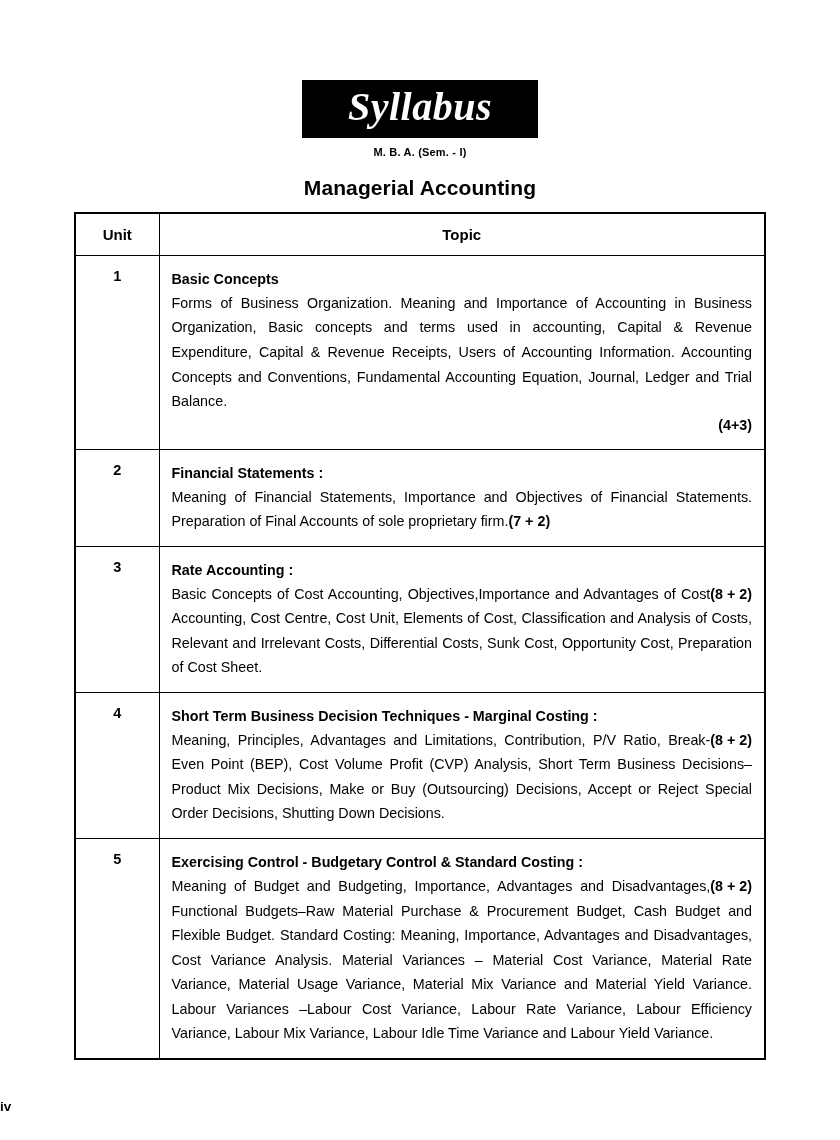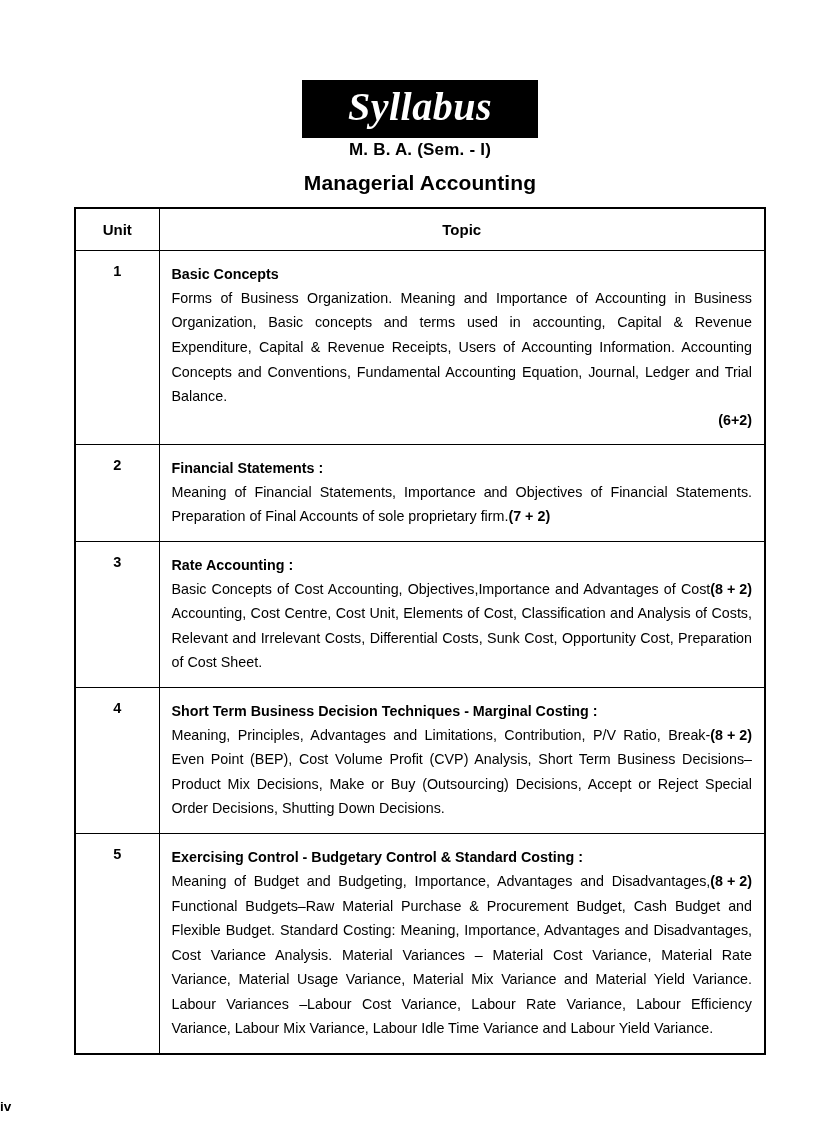--- a/index.html
+++ b/index.html
@@ -36,30 +36,30 @@
     font-family: "Liberation Serif", serif;
     font-style: italic;
     font-weight: bold;
     font-size: 40px;
     line-height: 1;
     padding: 7px 46px 11px 46px;
     letter-spacing: 0.5px;
   }
 
   .course-line {
-    font-size: 17px;
-    font-weight: bold;
-    margin-top: 2px;
+    font-size: 11px;
+    font-weight: bold;
+    margin-top: 8px;
     letter-spacing: 0.2px;
   }
 
   .subject-line {
     font-size: 21px;
     font-weight: bold;
-    margin-top: 11px;
+    margin-top: 18px;
     letter-spacing: 0.1px;
   }
 
   
   .syllabus-table {
     width: 690px;
     margin: 12px auto 0 auto;
     border-collapse: collapse;
     table-layout: fixed;
     border: 2px solid #000000;
@@ -166,21 +166,21 @@
         <th class="head-cell">Unit</th>
         <th class="head-cell">Topic</th>
       </tr>
     </thead>
     <tbody id="table-body">
         <tr>
           <td class="unit-cell">1</td>
           <td class="topic-cell">
             <div class="topic-title">Basic Concepts</div>
             <div class="topic-body"><span class="body-text">Forms of Business Organization. Meaning and Importance of Accounting in Business Organization, Basic concepts and terms used in accounting, Capital &amp; Revenue Expenditure, Capital &amp; Revenue Receipts, Users of Accounting Information. Accounting Concepts and Conventions, Fundamental Accounting Equation, Journal, Ledger and Trial Balance.</span></div>
-            <div class="marks-own-line">(6+2)</div>
+            <div class="marks-own-line">(4+3)</div>
           </td>
         </tr>
         <tr>
           <td class="unit-cell">2</td>
           <td class="topic-cell">
             <div class="topic-title">Financial Statements :</div>
             <div class="topic-body"><span class="body-text">Meaning of Financial Statements, Importance and Objectives of Financial Statements. Preparation of Final Accounts of sole proprietary firm.</span><span class="marks">(7 + 2)</span></div>
           </td>
         </tr>
         <tr>

